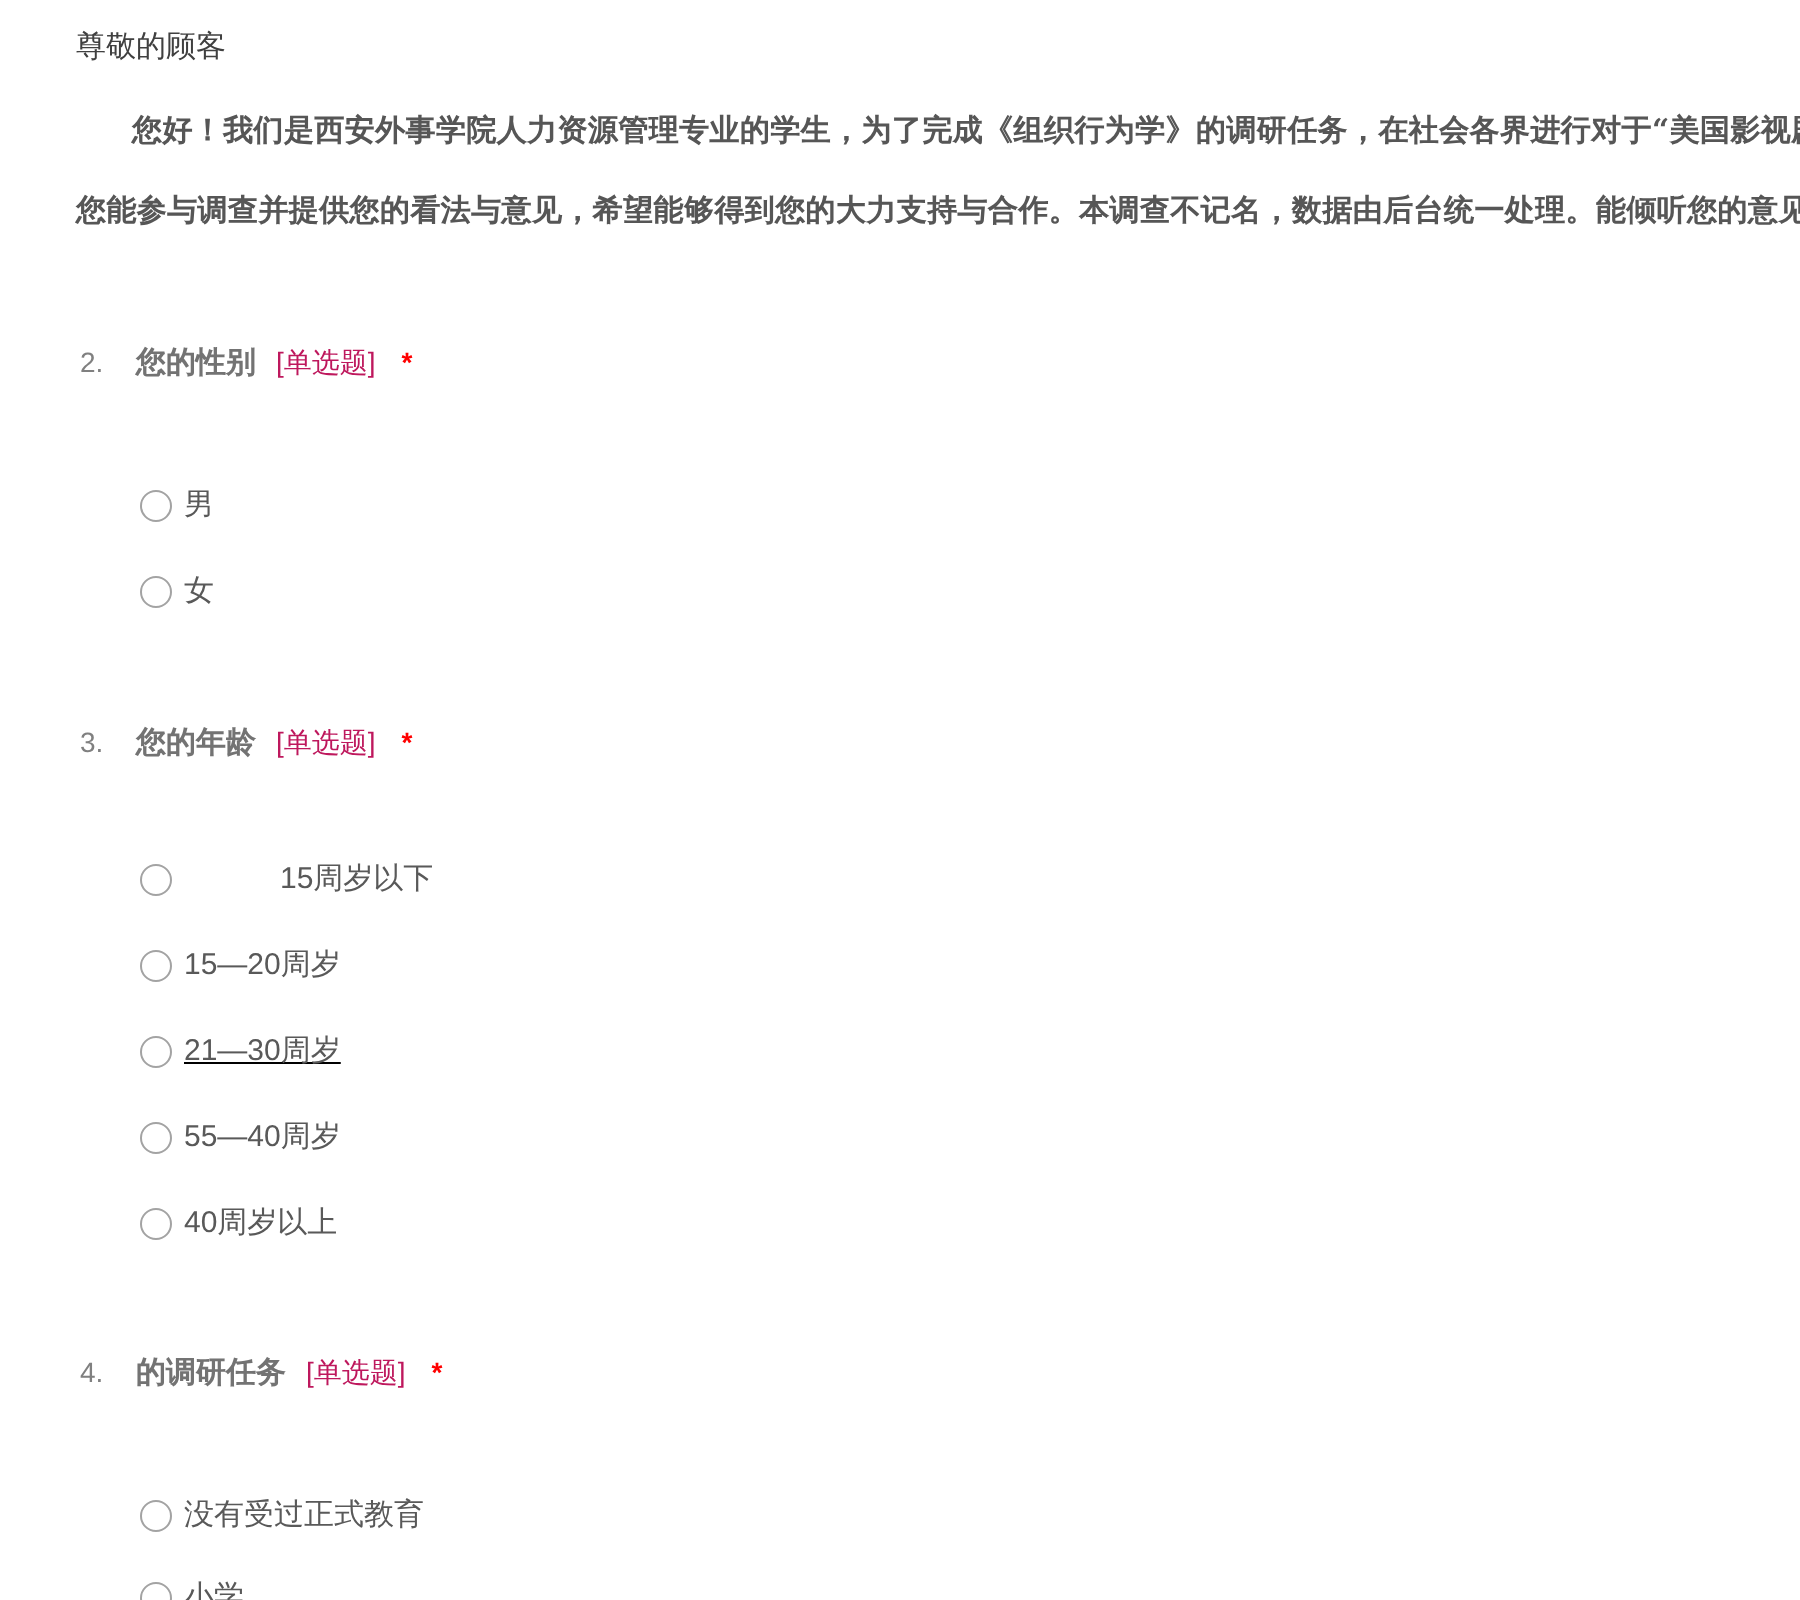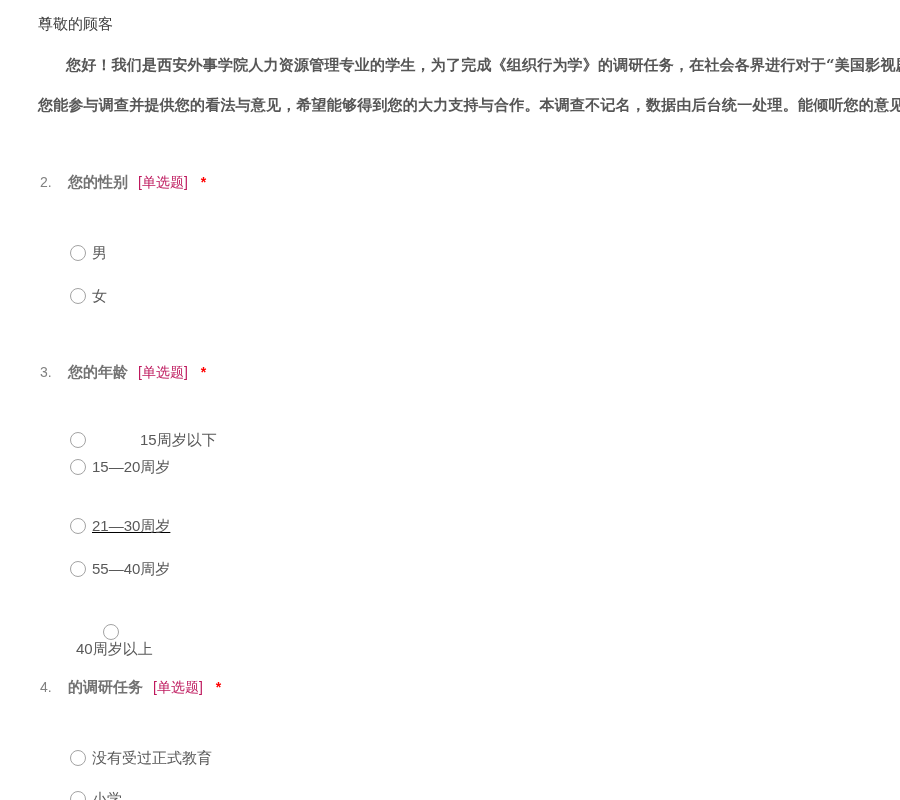--- a/index.html
+++ b/index.html
@@ -80,33 +80,33 @@
   <div class="q-head" style="top:363px;">
     <span class="q-num">3.</span>
     <span class="q-title">您的年龄</span>
     <span class="q-type">[单选题]</span>
     <span class="q-star">*</span>
   </div>
   <div class="opt" style="top:431px;gap:48px;">
     <span class="radio"></span>
     <span class="opt-label">15周岁以下</span>
   </div>
-  <div class="opt" style="top:458px;">
+  <div class="opt" style="top:474px;">
     <span class="radio"></span>
     <span class="opt-label">15—20周岁</span>
   </div>
   <div class="opt" style="top:517px;text-decoration:underline;">
     <span class="radio"></span>
     <span class="opt-label">21—30周岁</span>
   </div>
   <div class="opt" style="top:560px;">
     <span class="radio"></span>
     <span class="opt-label">55—40周岁</span>
   </div>
-  <div class="opt" style="top:624px;flex-direction:column;">
+  <div class="opt" style="top:603px;">
     <span class="radio"></span>
     <span class="opt-label">40周岁以上</span>
   </div>
 
   <div class="q-head" style="top:678px;">
     <span class="q-num">4.</span>
     <span class="q-title">的调研任务</span>
     <span class="q-type">[单选题]</span>
     <span class="q-star">*</span>
   </div>

